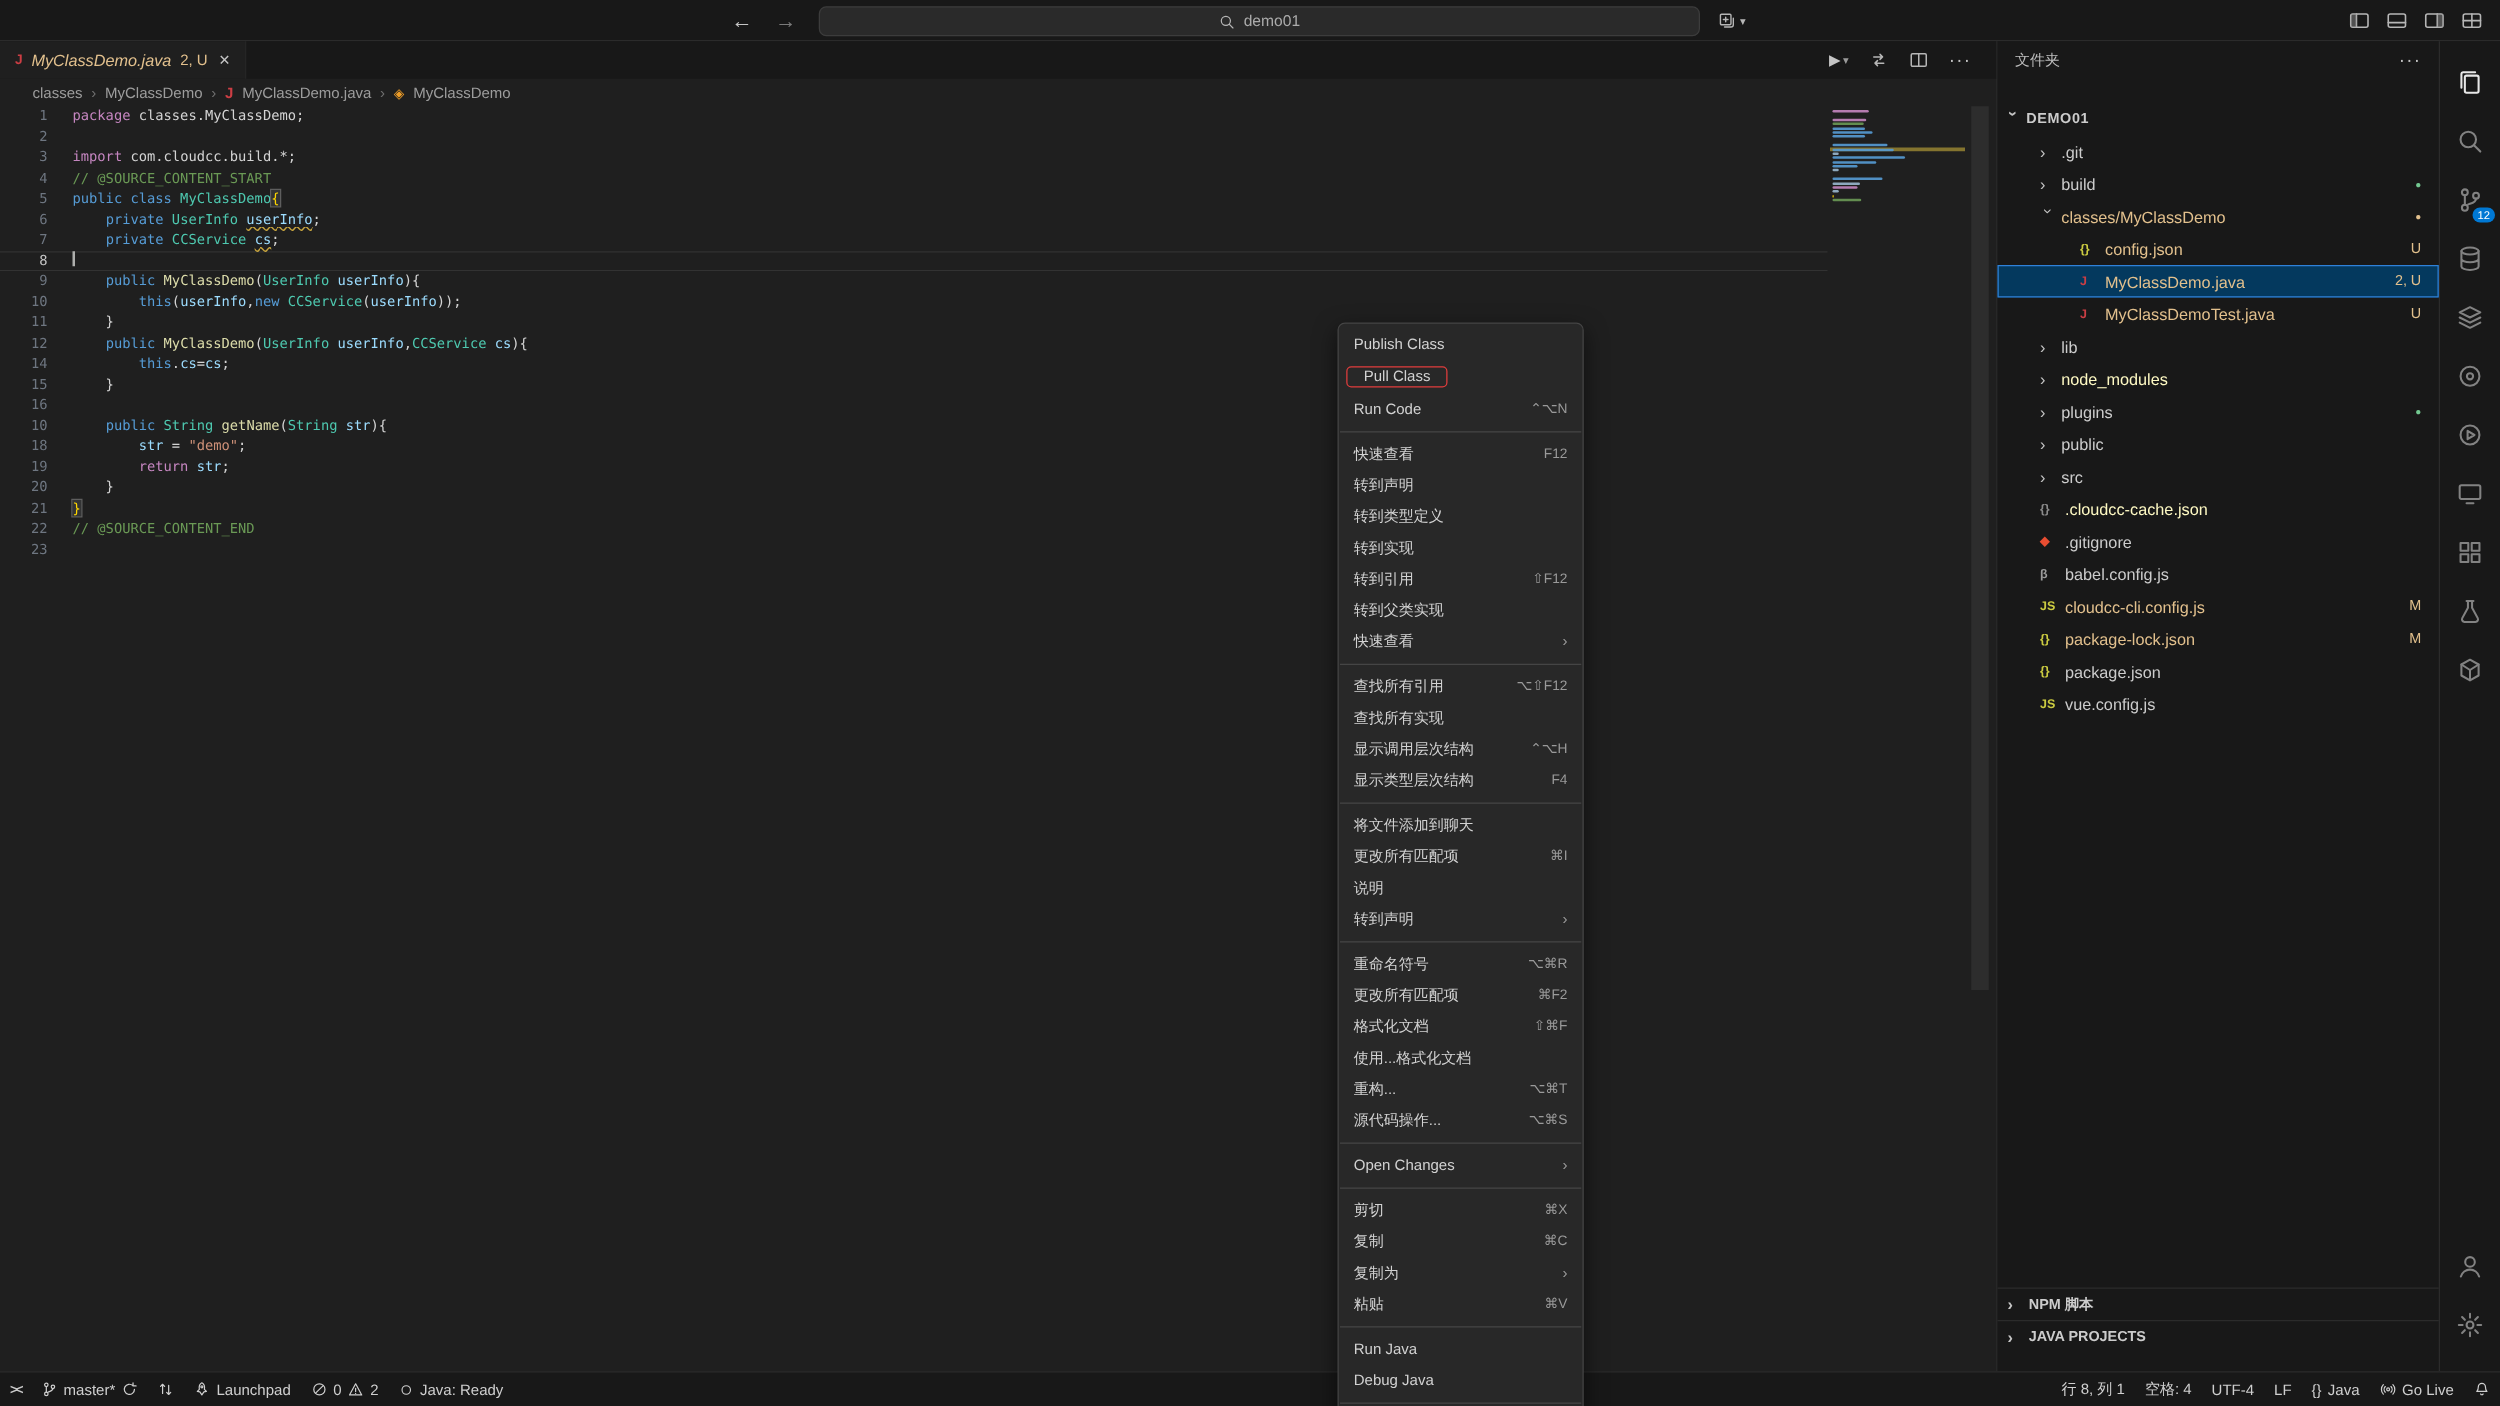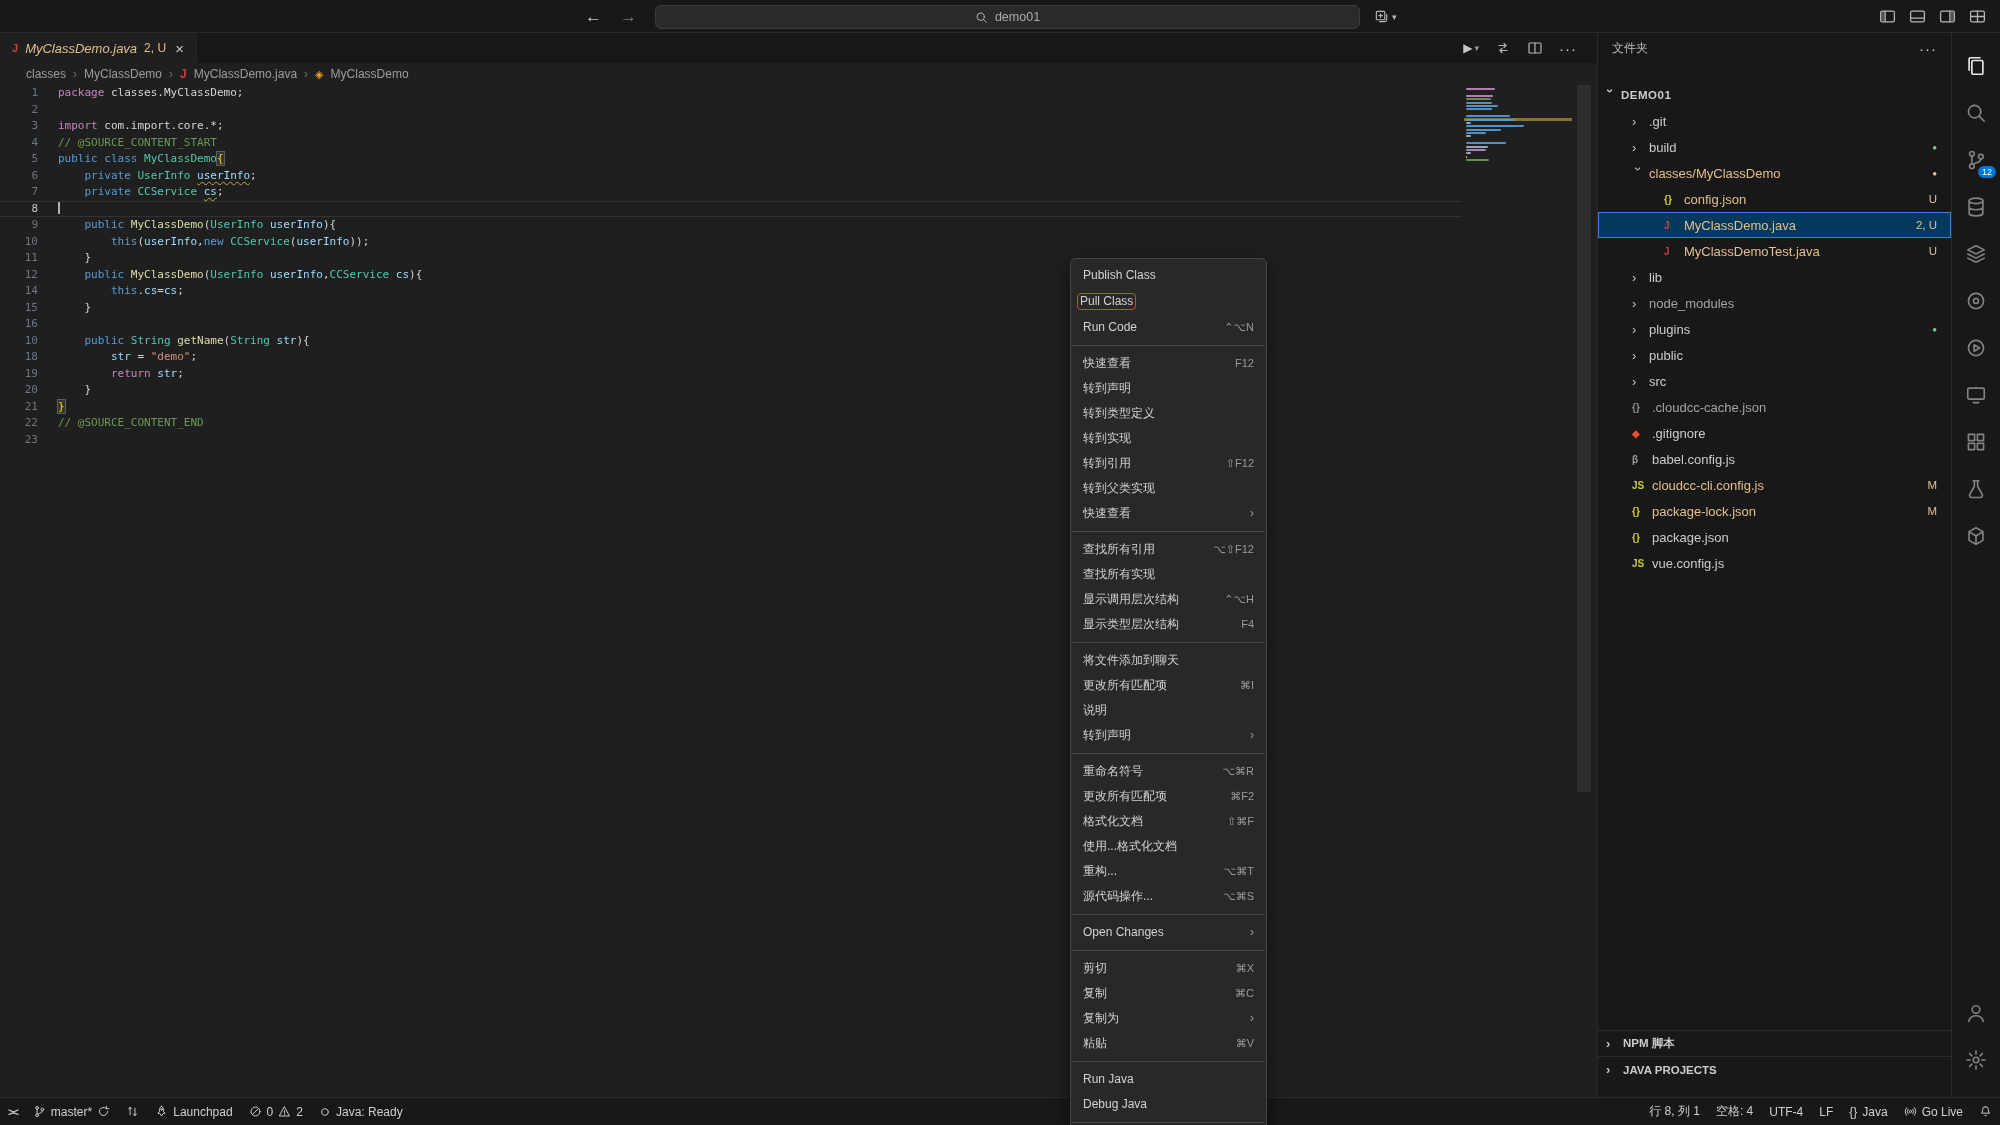--- a/index.html
+++ b/index.html
@@ -53,36 +53,36 @@
   .mm-bar{height:2px;margin:0 0 1.4px 2px;border-radius:1px;opacity:.9}
   .mm-hl{position:absolute;left:0;top:30px;width:108px;height:3px;background:rgba(215,186,61,.55)}
   .scroll-strip{position:absolute;left:1577px;top:0;width:14px;height:707px;background:rgba(120,120,120,.16)}
 
   
   .context-menu{position:absolute;left:1070px;top:258px;width:197px;background:#282828;border:1px solid #454545;border-radius:6px;box-shadow:0 6px 18px rgba(0,0,0,.55);padding:4px 0;z-index:20}
   .menu-item{display:flex;align-items:center;padding:5px 12px;font-size:12px;color:#d2d2d2;line-height:15px}
   .mi-short{margin-left:auto;color:#9a9a9a;font-size:11px;padding-left:12px}
   .mi-sub{margin-left:auto;color:#9a9a9a;font-size:12px}
   .menu-sep{height:1px;background:#454545;margin:5px 1px}
-  .annot{border:1.5px solid #e13d3d;border-radius:4px;padding:0 2px;margin-left:-6px}
+  .annot{border:1.5px solid #e13d3d;border-radius:4px;padding:0 13px;margin-left:-6px}
 
   
   .sidebar{position:absolute;left:1598px;top:33px;width:354px;height:1064px;background:#181818;border-right:1px solid #2b2b2b}
   .sb-header{height:30px;display:flex;align-items:center;padding:0 14px;font-size:12px;color:#bdbdbd}
   .sb-more{margin-left:auto;font-size:15px;letter-spacing:1px;color:#c5c5c5}
   .tree{position:absolute;top:49px;left:0;right:0}
   .row{height:26px;display:flex;align-items:center;padding-right:14px;font-size:13px;color:#cccccc}
   .row.root{font-weight:bold;font-size:11.5px;letter-spacing:.5px;padding-left:6px}
   .row.lvl1{padding-left:34px}
   .row.lvl2{padding-left:66px}
   .chev{width:17px;color:#c5c5c5;font-size:13px}
   .chev.open{transform:rotate(90deg);transform-origin:40% 50%;width:17px;display:inline-block}
   .row .fi{width:20px;font-size:10px}
   .rlabel.gold{color:#e2c08d}
-  .rlabel.muted{color:#a3a3a3}
+  .rlabel.muted{color:#fef9c3}
   .badge{margin-left:auto;color:#e2c08d;font-size:11.5px}
   .dot{margin-left:auto;font-size:8px}
   .dot.green{color:#73c991}.dot.gold{color:#e2c08d}
   .row.selected{background:#04395e;outline:1px solid #2f81d8;outline-offset:-1px}
   .sb-sections{position:absolute;bottom:15px;left:0;right:0}
   .section{height:26px;border-top:1px solid #2b2b2b;display:flex;align-items:center;padding-left:8px;font-weight:bold;font-size:11.5px;color:#cccccc}
 
   
   .activitybar{position:absolute;right:0;top:33px;width:48px;height:1064px;background:#181818;display:flex;flex-direction:column;align-items:center}
   .ab-top{display:flex;flex-direction:column;gap:17px;margin-top:18px}
@@ -176,21 +176,21 @@
     <span>MyClassDemo.java</span>
     <span class="bc-sep">›</span>
     <span class="bc-class">◈</span>
     <span>MyClassDemo</span>
   </div>
 
   <div class="code-wrap">
     <div class="code-lines">
         <div class="code-line"><div class="gutter">1</div><div class="code-text"><span class="t-ctrl">package</span><span class="t-pl"> classes.MyClassDemo;</span></div></div>
         <div class="code-line"><div class="gutter">2</div><div class="code-text"></div></div>
-        <div class="code-line"><div class="gutter">3</div><div class="code-text"><span class="t-ctrl">import</span><span class="t-pl"> com.import.core.*;</span></div></div>
+        <div class="code-line"><div class="gutter">3</div><div class="code-text"><span class="t-ctrl">import</span><span class="t-pl"> com.cloudcc.build.*;</span></div></div>
         <div class="code-line"><div class="gutter">4</div><div class="code-text"><span class="t-com">// @SOURCE_CONTENT_START</span></div></div>
         <div class="code-line"><div class="gutter">5</div><div class="code-text"><span class="t-kw">public class </span><span class="t-type">MyClassDemo</span><span class="t-brace">{</span></div></div>
         <div class="code-line"><div class="gutter">6</div><div class="code-text"><span class="t-pl">    </span><span class="t-kw">private </span><span class="t-type">UserInfo</span><span class="t-pl"> </span><span class="t-warn">userInfo</span><span class="t-pl">;</span></div></div>
         <div class="code-line"><div class="gutter">7</div><div class="code-text"><span class="t-pl">    </span><span class="t-kw">private </span><span class="t-type">CCService</span><span class="t-pl"> </span><span class="t-warn">cs</span><span class="t-pl">;</span></div></div>
         <div class="code-line current"><div class="gutter">8</div><div class="code-text"><span class="caret"></span></div></div>
         <div class="code-line"><div class="gutter">9</div><div class="code-text"><span class="t-pl">    </span><span class="t-kw">public </span><span class="t-meth">MyClassDemo</span><span class="t-pl">(</span><span class="t-type">UserInfo</span><span class="t-pl"> </span><span class="t-var">userInfo</span><span class="t-pl">){</span></div></div>
         <div class="code-line"><div class="gutter">10</div><div class="code-text"><span class="t-pl">        </span><span class="t-kw">this</span><span class="t-pl">(</span><span class="t-var">userInfo</span><span class="t-pl">,</span><span class="t-kw">new </span><span class="t-type">CCService</span><span class="t-pl">(</span><span class="t-var">userInfo</span><span class="t-pl">));</span></div></div>
         <div class="code-line"><div class="gutter">11</div><div class="code-text"><span class="t-pl">    }</span></div></div>
         <div class="code-line"><div class="gutter">12</div><div class="code-text"><span class="t-pl">    </span><span class="t-kw">public </span><span class="t-meth">MyClassDemo</span><span class="t-pl">(</span><span class="t-type">UserInfo</span><span class="t-pl"> </span><span class="t-var">userInfo</span><span class="t-pl">,</span><span class="t-type">CCService</span><span class="t-pl"> </span><span class="t-var">cs</span><span class="t-pl">){</span></div></div>
         <div class="code-line"><div class="gutter">14</div><div class="code-text"><span class="t-pl">        </span><span class="t-kw">this</span><span class="t-pl">.</span><span class="t-var">cs</span><span class="t-pl">=</span><span class="t-var">cs</span><span class="t-pl">;</span></div></div>

